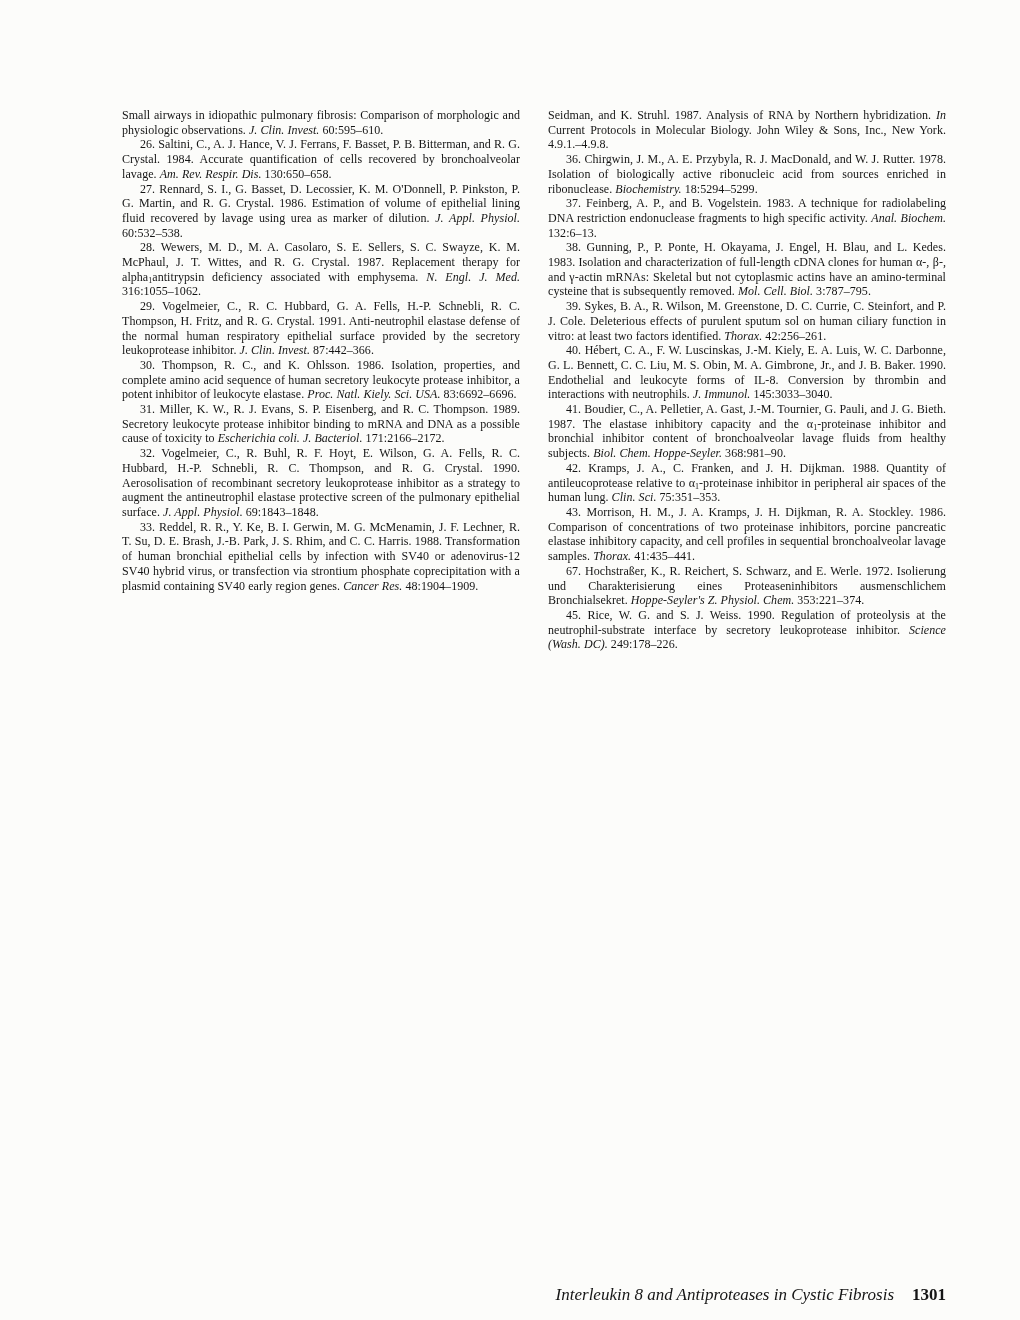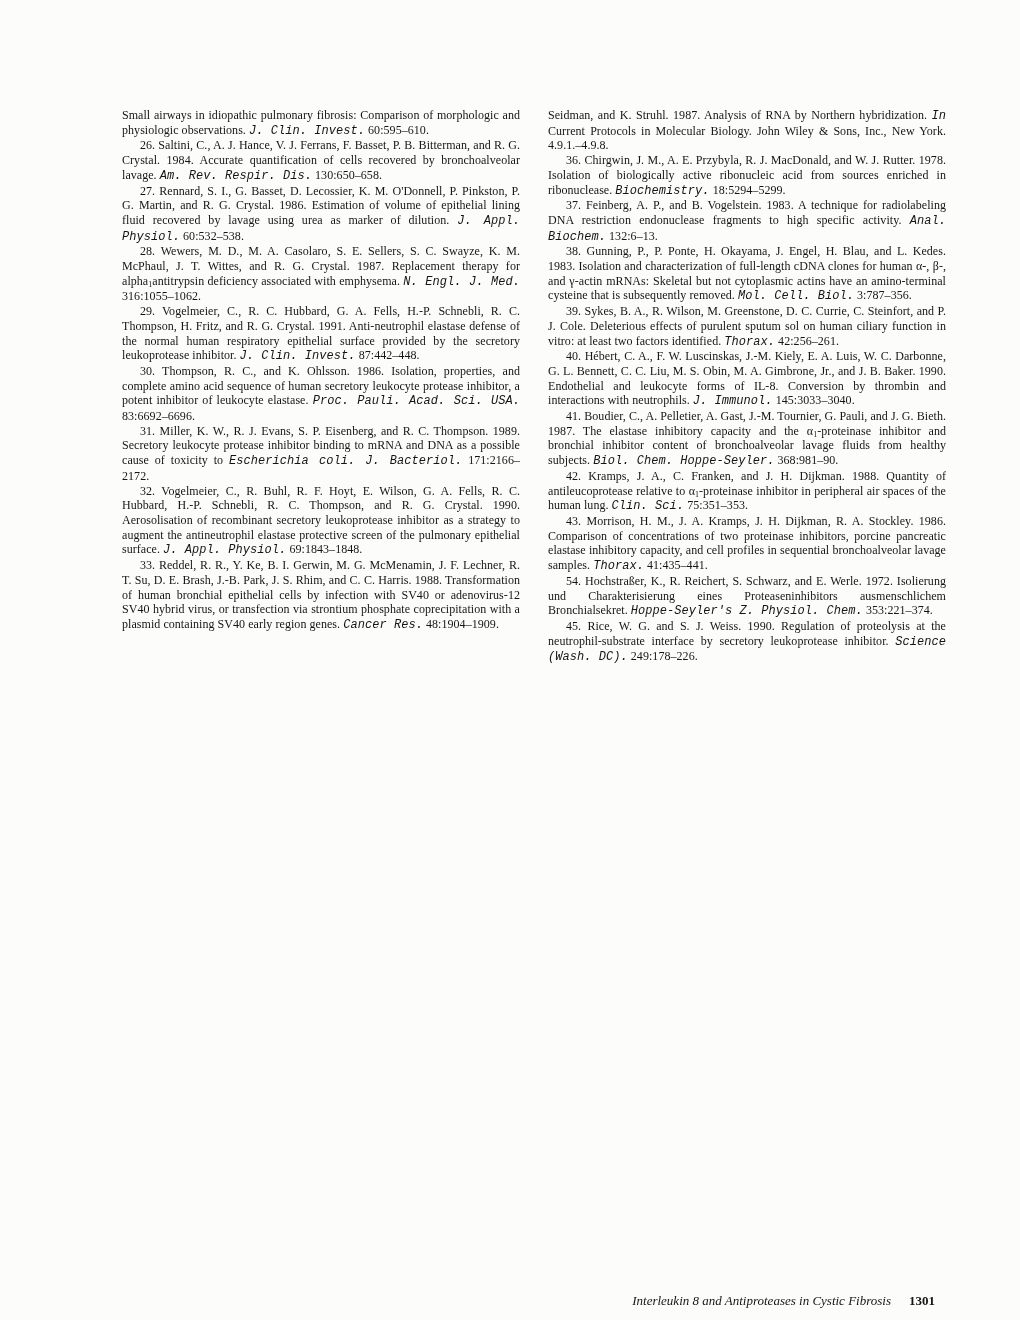--- a/index.html
+++ b/index.html
@@ -40,69 +40,67 @@
     line-height: 14.7px;
     text-align: justify;
     text-indent: 18px;
     letter-spacing: 0.05px;
   }
   p.ref.no-indent {
     text-indent: 0;
   }
   p.ref em {
     font-style: italic;
-    font-family: Liberation Mono, monospace;
   }
   p.ref sub {
     font-size: 8px;
     line-height: 0;
     vertical-align: -2px;
   }
   .footer {
     position: absolute;
     top: 1285px;
-    right: 85px;
-    font-size: 13px;
+    right: 74px;
+    font-size: 17px;
     white-space: nowrap;
-    margin-top: 8px;
   }
   .footer-title {
     font-style: italic;
   }
   .footer-page {
     font-weight: bold;
     margin-left: 18px;
   }
 </style>
 </head>
 <body>
 
 <div class="page">
   <div class="columns">
     <div class="col">
         <p class="ref no-indent"><span>Small airways in idiopathic pulmonary fibrosis: Comparison of morphologic and physiologic observations. </span><em>J. Clin. Invest.</em><span> 60:595–610.</span></p>
         <p class="ref"><span>26. Saltini, C., A. J. Hance, V. J. Ferrans, F. Basset, P. B. Bitterman, and R. G. Crystal. 1984. Accurate quantification of cells recovered by bronchoalveolar lavage. </span><em>Am. Rev. Respir. Dis.</em><span> 130:650–658.</span></p>
         <p class="ref"><span>27. Rennard, S. I., G. Basset, D. Lecossier, K. M. O'Donnell, P. Pinkston, P. G. Martin, and R. G. Crystal. 1986. Estimation of volume of epithelial lining fluid recovered by lavage using urea as marker of dilution. </span><em>J. Appl. Physiol.</em><span> 60:532–538.</span></p>
         <p class="ref"><span>28. Wewers, M. D., M. A. Casolaro, S. E. Sellers, S. C. Swayze, K. M. McPhaul, J. T. Wittes, and R. G. Crystal. 1987. Replacement therapy for alpha</span><sub>1</sub><span>antitrypsin deficiency associated with emphysema. </span><em>N. Engl. J. Med.</em><span> 316:1055–1062.</span></p>
-        <p class="ref"><span>29. Vogelmeier, C., R. C. Hubbard, G. A. Fells, H.-P. Schnebli, R. C. Thompson, H. Fritz, and R. G. Crystal. 1991. Anti-neutrophil elastase defense of the normal human respiratory epithelial surface provided by the secretory leukoprotease inhibitor. </span><em>J. Clin. Invest.</em><span> 87:442–448.</span></p>
-        <p class="ref"><span>30. Thompson, R. C., and K. Ohlsson. 1986. Isolation, properties, and complete amino acid sequence of human secretory leukocyte protease inhibitor, a potent inhibitor of leukocyte elastase. </span><em>Proc. Pauli. Acad. Sci. USA.</em><span> 83:6692–6696.</span></p>
+        <p class="ref"><span>29. Vogelmeier, C., R. C. Hubbard, G. A. Fells, H.-P. Schnebli, R. C. Thompson, H. Fritz, and R. G. Crystal. 1991. Anti-neutrophil elastase defense of the normal human respiratory epithelial surface provided by the secretory leukoprotease inhibitor. </span><em>J. Clin. Invest.</em><span> 87:442–366.</span></p>
+        <p class="ref"><span>30. Thompson, R. C., and K. Ohlsson. 1986. Isolation, properties, and complete amino acid sequence of human secretory leukocyte protease inhibitor, a potent inhibitor of leukocyte elastase. </span><em>Proc. Natl. Kiely. Sci. USA.</em><span> 83:6692–6696.</span></p>
         <p class="ref"><span>31. Miller, K. W., R. J. Evans, S. P. Eisenberg, and R. C. Thompson. 1989. Secretory leukocyte protease inhibitor binding to mRNA and DNA as a possible cause of toxicity to </span><em>Escherichia coli. J. Bacteriol.</em><span> 171:2166–2172.</span></p>
         <p class="ref"><span>32. Vogelmeier, C., R. Buhl, R. F. Hoyt, E. Wilson, G. A. Fells, R. C. Hubbard, H.-P. Schnebli, R. C. Thompson, and R. G. Crystal. 1990. Aerosolisation of recombinant secretory leukoprotease inhibitor as a strategy to augment the antineutrophil elastase protective screen of the pulmonary epithelial surface. </span><em>J. Appl. Physiol.</em><span> 69:1843–1848.</span></p>
         <p class="ref"><span>33. Reddel, R. R., Y. Ke, B. I. Gerwin, M. G. McMenamin, J. F. Lechner, R. T. Su, D. E. Brash, J.-B. Park, J. S. Rhim, and C. C. Harris. 1988. Transformation of human bronchial epithelial cells by infection with SV40 or adenovirus-12 SV40 hybrid virus, or transfection via strontium phosphate coprecipitation with a plasmid containing SV40 early region genes. </span><em>Cancer Res.</em><span> 48:1904–1909.</span></p>
       </div>
     <div class="col">
         <p class="ref no-indent"><span>Seidman, and K. Struhl. 1987. Analysis of RNA by Northern hybridization. </span><em>In</em><span> Current Protocols in Molecular Biology. John Wiley &amp; Sons, Inc., New York. 4.9.1.–4.9.8.</span></p>
         <p class="ref"><span>36. Chirgwin, J. M., A. E. Przybyla, R. J. MacDonald, and W. J. Rutter. 1978. Isolation of biologically active ribonucleic acid from sources enriched in ribonuclease. </span><em>Biochemistry.</em><span> 18:5294–5299.</span></p>
         <p class="ref"><span>37. Feinberg, A. P., and B. Vogelstein. 1983. A technique for radiolabeling DNA restriction endonuclease fragments to high specific activity. </span><em>Anal. Biochem.</em><span> 132:6–13.</span></p>
-        <p class="ref"><span>38. Gunning, P., P. Ponte, H. Okayama, J. Engel, H. Blau, and L. Kedes. 1983. Isolation and characterization of full-length cDNA clones for human α-, β-, and γ-actin mRNAs: Skeletal but not cytoplasmic actins have an amino-terminal cysteine that is subsequently removed. </span><em>Mol. Cell. Biol.</em><span> 3:787–356.</span></p>
+        <p class="ref"><span>38. Gunning, P., P. Ponte, H. Okayama, J. Engel, H. Blau, and L. Kedes. 1983. Isolation and characterization of full-length cDNA clones for human α-, β-, and γ-actin mRNAs: Skeletal but not cytoplasmic actins have an amino-terminal cysteine that is subsequently removed. </span><em>Mol. Cell. Biol.</em><span> 3:787–795.</span></p>
         <p class="ref"><span>39. Sykes, B. A., R. Wilson, M. Greenstone, D. C. Currie, C. Steinfort, and P. J. Cole. Deleterious effects of purulent sputum sol on human ciliary function in vitro: at least two factors identified. </span><em>Thorax.</em><span> 42:256–261.</span></p>
         <p class="ref"><span>40. Hébert, C. A., F. W. Luscinskas, J.-M. Kiely, E. A. Luis, W. C. Darbonne, G. L. Bennett, C. C. Liu, M. S. Obin, M. A. Gimbrone, Jr., and J. B. Baker. 1990. Endothelial and leukocyte forms of IL-8. Conversion by thrombin and interactions with neutrophils. </span><em>J. Immunol.</em><span> 145:3033–3040.</span></p>
         <p class="ref"><span>41. Boudier, C., A. Pelletier, A. Gast, J.-M. Tournier, G. Pauli, and J. G. Bieth. 1987. The elastase inhibitory capacity and the α</span><sub>1</sub><span>-proteinase inhibitor and bronchial inhibitor content of bronchoalveolar lavage fluids from healthy subjects. </span><em>Biol. Chem. Hoppe-Seyler.</em><span> 368:981–90.</span></p>
         <p class="ref"><span>42. Kramps, J. A., C. Franken, and J. H. Dijkman. 1988. Quantity of antileucoprotease relative to α</span><sub>1</sub><span>-proteinase inhibitor in peripheral air spaces of the human lung. </span><em>Clin. Sci.</em><span> 75:351–353.</span></p>
         <p class="ref"><span>43. Morrison, H. M., J. A. Kramps, J. H. Dijkman, R. A. Stockley. 1986. Comparison of concentrations of two proteinase inhibitors, porcine pancreatic elastase inhibitory capacity, and cell profiles in sequential bronchoalveolar lavage samples. </span><em>Thorax.</em><span> 41:435–441.</span></p>
-        <p class="ref"><span>54. Hochstraßer, K., R. Reichert, S. Schwarz, and E. Werle. 1972. Isolierung und Charakterisierung eines Proteaseninhibitors ausmenschlichem Bronchialsekret. </span><em>Hoppe-Seyler's Z. Physiol. Chem.</em><span> 353:221–374.</span></p>
+        <p class="ref"><span>67. Hochstraßer, K., R. Reichert, S. Schwarz, and E. Werle. 1972. Isolierung und Charakterisierung eines Proteaseninhibitors ausmenschlichem Bronchialsekret. </span><em>Hoppe-Seyler's Z. Physiol. Chem.</em><span> 353:221–374.</span></p>
         <p class="ref"><span>45. Rice, W. G. and S. J. Weiss. 1990. Regulation of proteolysis at the neutrophil-substrate interface by secretory leukoprotease inhibitor. </span><em>Science (Wash. DC).</em><span> 249:178–226.</span></p>
       </div>
   </div>
   <div class="footer">
     <span class="footer-title">Interleukin 8 and Antiproteases in Cystic Fibrosis</span><span class="footer-page">1301</span>
   </div>
 </div>
 
 </body></html>

